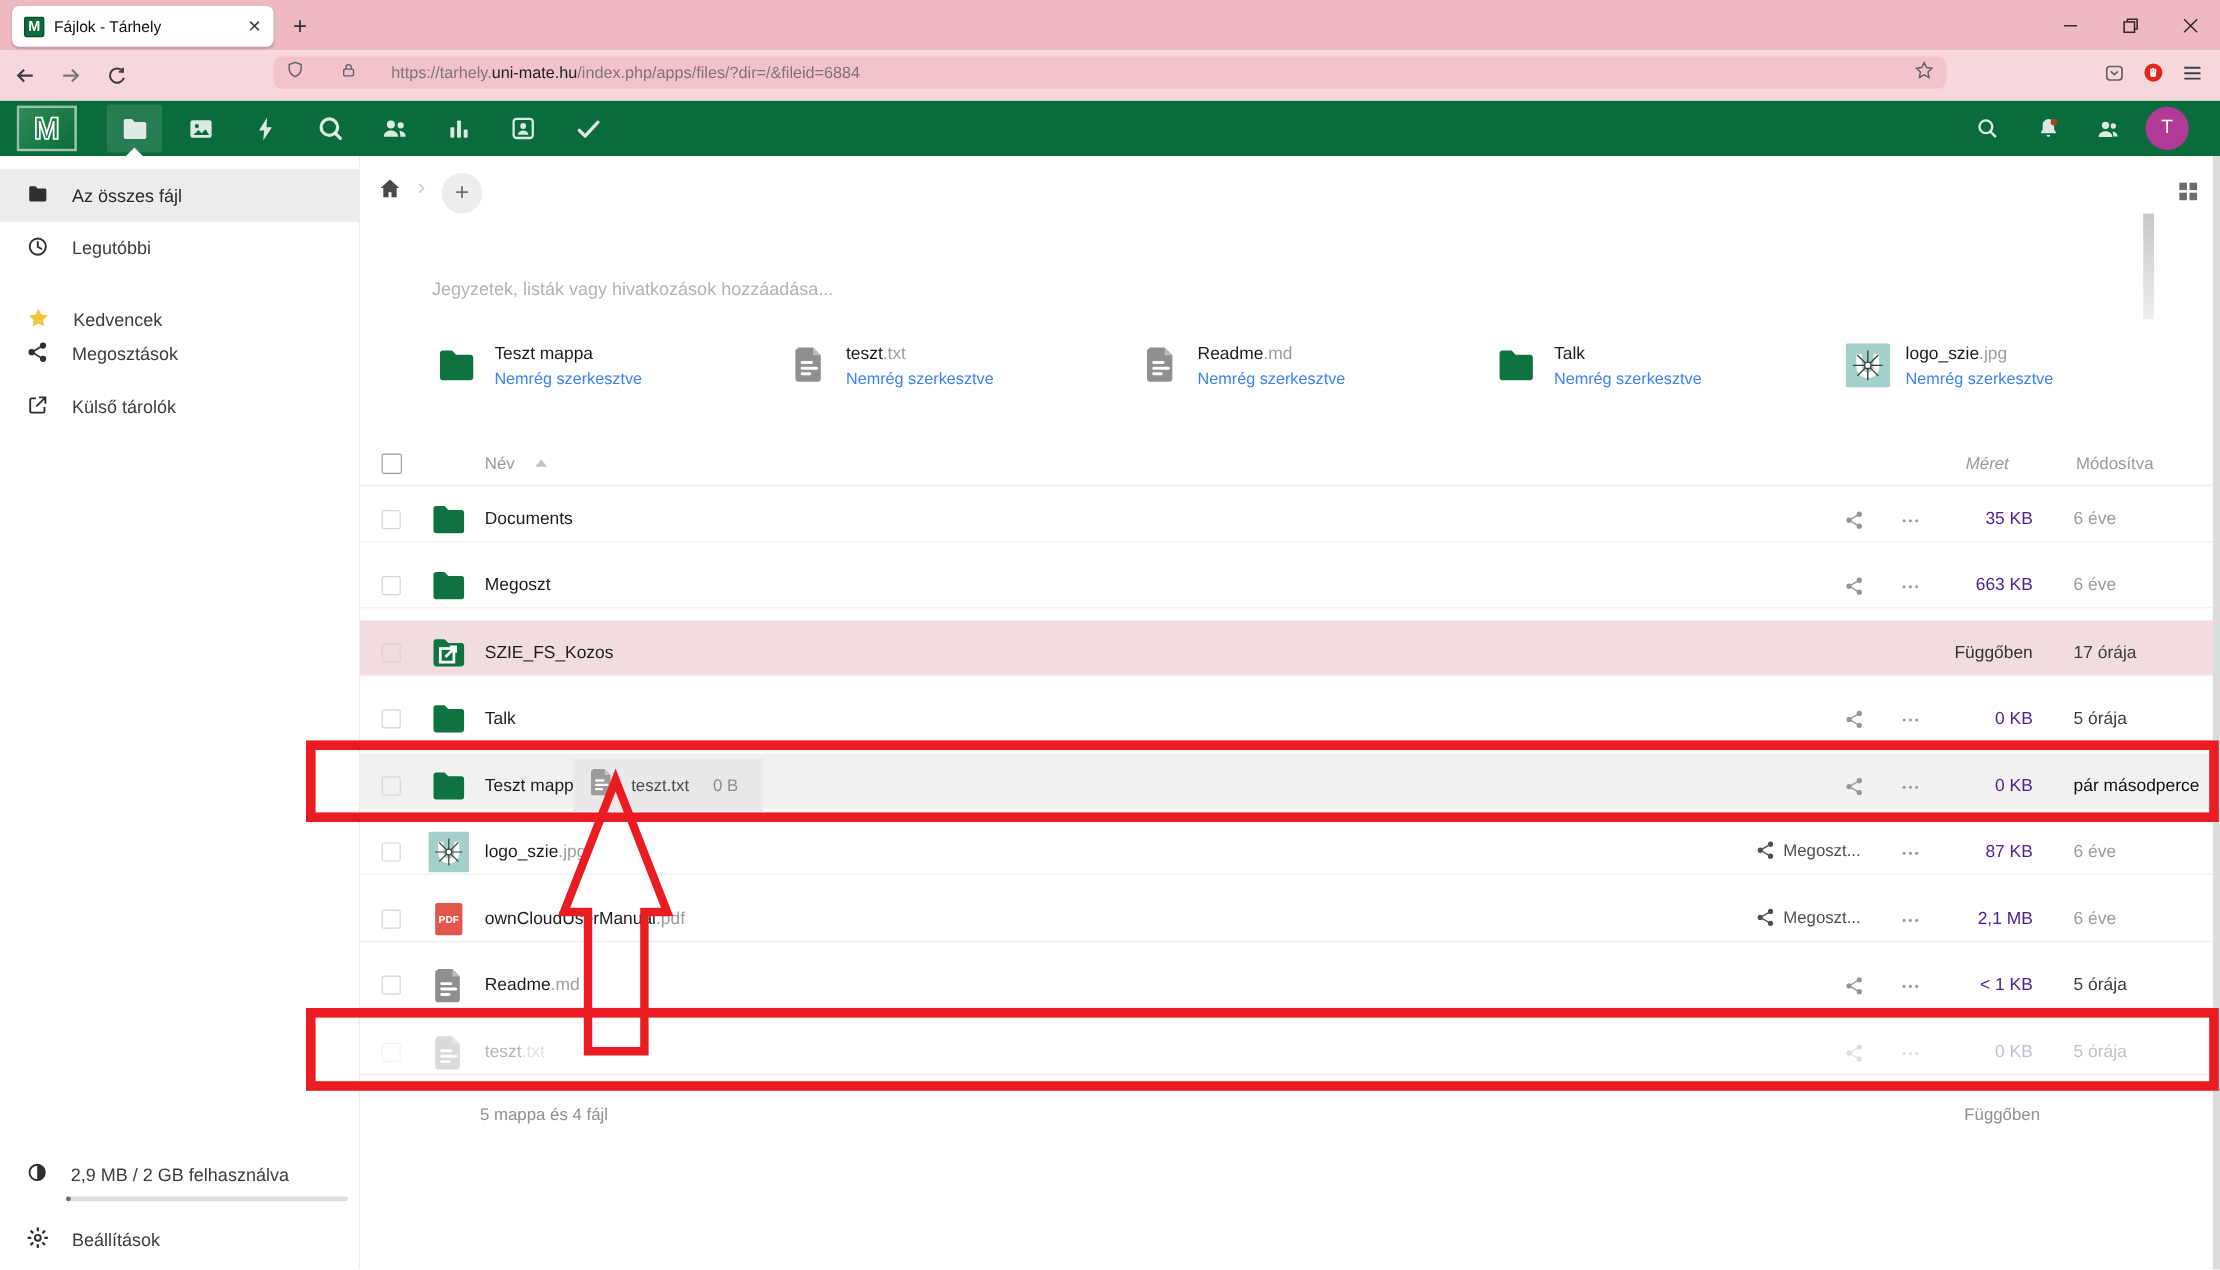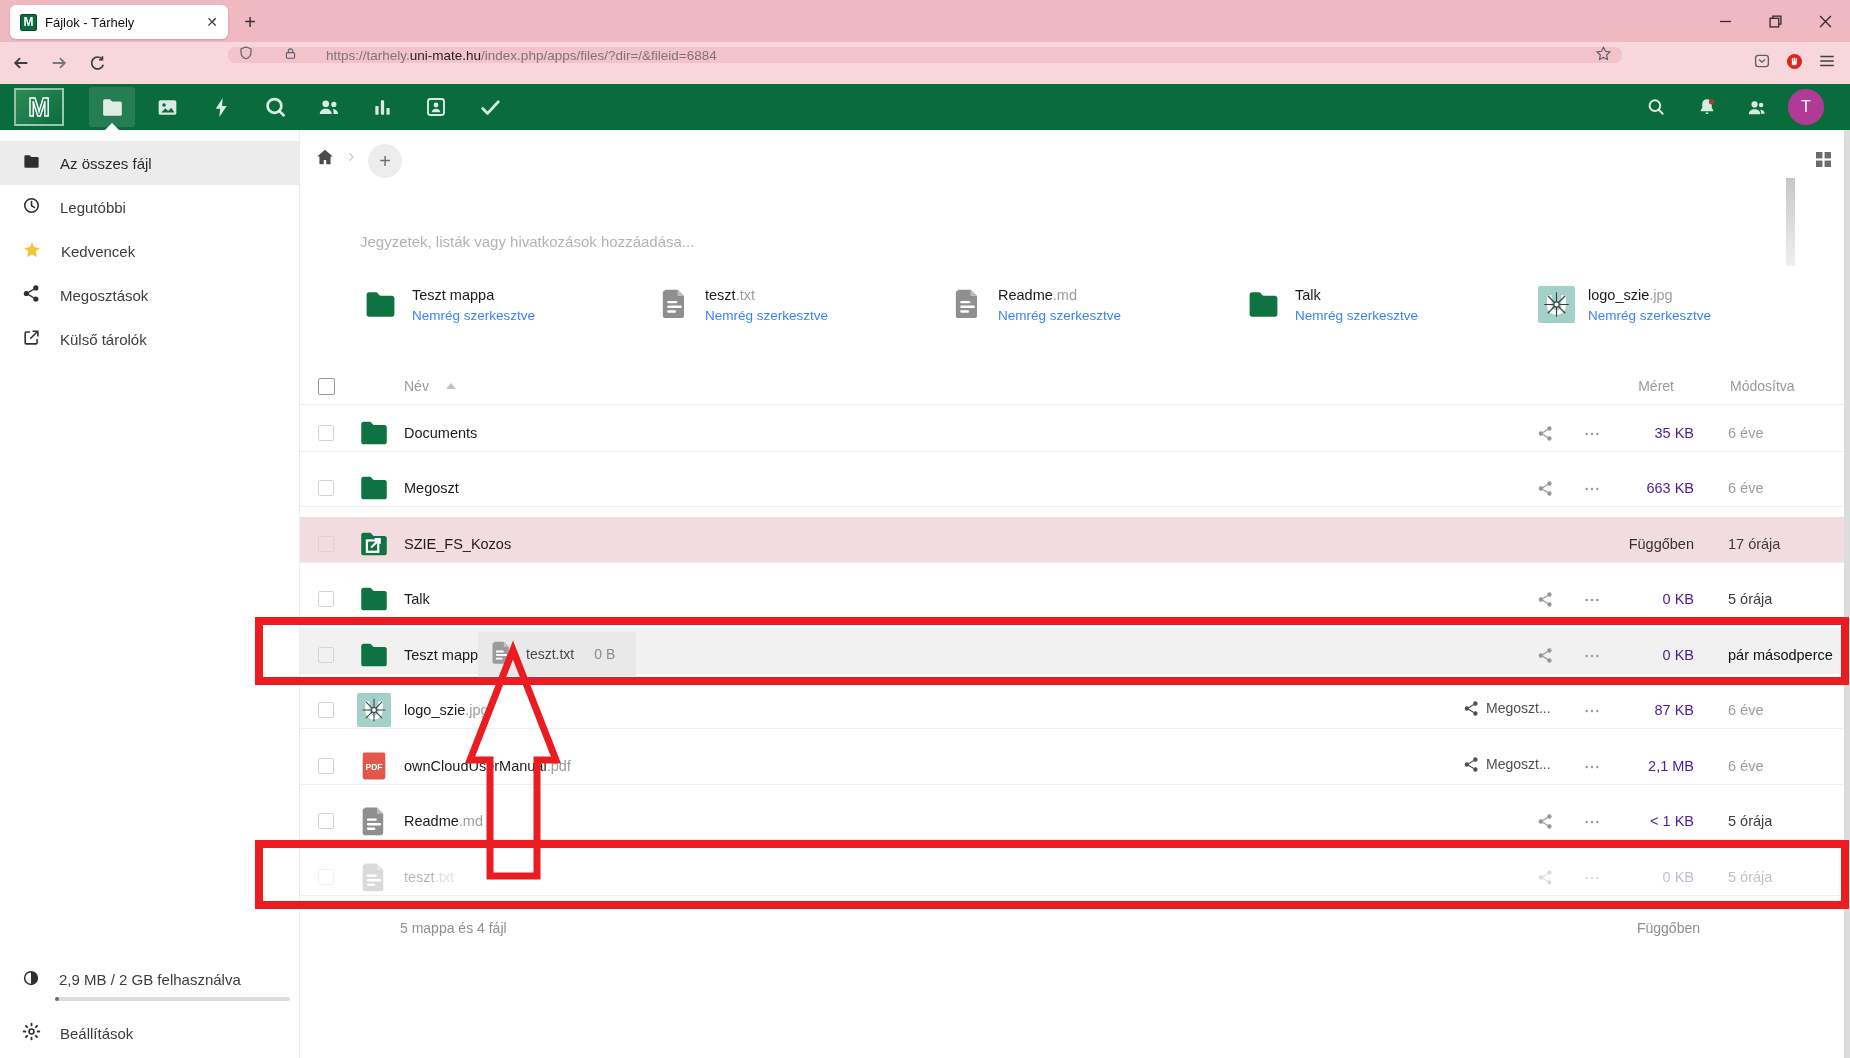--- a/index.html
+++ b/index.html
@@ -15,21 +15,21 @@
              font-size:12px; font-weight:bold; display:flex; align-items:center; justify-content:center; margin-right:8px; }
   .tab-title { font-size:13px; color:#101013; flex:1; white-space:nowrap; overflow:hidden; }
   .tab-close { color:#3e3e44; font-size:14px; margin-left:6px; }
   .newtab { position:absolute; left:236px; top:8px; width:28px; height:28px; display:flex; align-items:center;
             justify-content:center; font-size:20px; color:#2f2f33; }
   .winbtns { position:absolute; right:0; top:0; height:42px; display:flex; }
   .winbtn { width:50px; height:42px; display:flex; align-items:center; justify-content:center; }
 
   .toolbar { position:absolute; left:0; top:42px; width:1850px; height:42px; background:#f7d7dc; display:flex; align-items:center; }
   .navbtn { width:34px; height:34px; display:flex; align-items:center; justify-content:center; margin-left:4px; }
-  .urlbar { position:absolute; left:228px; top:47px; width:1394px; height:16px; background:#f2c3cb; border-radius:7px;
+  .urlbar { position:absolute; left:228px; top:47px; width:1394px; height:27px; background:#f2c3cb; border-radius:7px;
             display:flex; align-items:center; padding:0 10px;gap:20px; }
   .urltext { font-size:13.5px; color:#82737a; margin-left:8px; white-space:nowrap; overflow:hidden; flex:1; }
   .urltext .dom { color:#1f1f23; }
   .tb-icons { position:absolute; right:6px; top:42px; height:42px; display:flex; align-items:center; gap:14px; padding-right:8px; }
 
   
   .appbar { position:absolute; left:0; top:84px; width:1850px; height:46px; background:#0a6c3c; }
   .logo { position:absolute; left:14px; top:4px; width:50px; height:38px; border:2px solid rgba(255,255,255,.55);
           background:linear-gradient(135deg,#2f8b56,#0a6c3c); display:flex; align-items:center; justify-content:center; }
   .appslot { position:absolute; top:3px; width:46px; height:40px; display:flex; align-items:center; justify-content:center; }
@@ -62,21 +62,21 @@
   .card { position:absolute; top:156px; display:flex; gap:13px; }
   .card .cname { font-size:14.5px; color:#1b1b1b; margin-top:1px; }
   .card .cname i { font-style:normal; color:#9d9d9d; }
   .card .csub { font-size:13.5px; color:#3b82f6; margin-top:5px; }
 
   .thead { position:absolute; left:0; top:240px; width:1544px; height:35px; border-bottom:1px solid #ededed;
            font-size:14px; color:#9a9a9a; }
   .hname { position:absolute; left:104px; top:8px; }
   .hcaret { position:absolute; left:146px; top:13px; width:0; height:0; border-left:5px solid transparent;
             border-right:5px solid transparent; border-bottom:6px solid #c3c3c3; }
-  .hsize { position:absolute; right:170px; top:8px; }
+  .hsize { position:absolute; right:170px; top:8px;font-style:italic; }
   .hmod { position:absolute; left:1430px; top:8px;text-align:center; }
   .hcb { position:absolute; left:18px; top:8px; width:17px; height:17px; border:1.5px solid #9c9c9c; border-radius:2px; }
 
   .frow { position:absolute; left:0; width:1544px; height:46px; border-bottom:1px solid #efefef; font-size:14.5px;text-align:center; }
   .frow.pink { background:#f3dcdf; }
   .frow.hover { background:#f1f1f1; }
   .cb { position:absolute; left:18px; top:19px; width:16px; height:16px; border:1.5px solid #d4d4d4; border-radius:2px; }
   .ficon { position:absolute; left:57px; top:10px; width:34px; height:34px; }
   .fname { position:absolute; left:104px; top:0; line-height:55px; color:#1c1c1c; white-space:nowrap; }
   .fname i { font-style:normal; color:#9d9d9d; }
@@ -284,21 +284,21 @@
           </svg></span>
       <span>Az összes fájl</span>
     </div>
     <div class="sitem" style="top:55px">
       <span><svg width="19" height="19" viewBox="0 0 24 24" fill="none" stroke="#2f2f2f" stroke-width="2">
             <circle cx="12" cy="12" r="8.5"></circle>
             <path d="M12 7v5.3l3.6 2" stroke-linecap="round"></path>
           </svg></span>
       <span>Legutóbbi</span>
     </div>
-    <div class="sitem" style="top:99px">
+    <div class="sitem" style="top:115px">
       <span><svg width="20" height="20" viewBox="0 0 24 24" fill="#f3c53a">
             <path d="M12 2.8l2.9 5.8 6.4.9-4.6 4.5 1.1 6.3L12 17.4l-5.8 3 1.1-6.3L2.7 9.5l6.4-.9z"></path>
           </svg></span>
       <span>Kedvencek</span>
     </div>
     <div class="sitem" style="top:143px">
       <span><svg width="19" height="19" viewBox="0 0 24 24" fill="#2f2f2f" stroke="#2f2f2f" stroke-width="1.8">
             <circle cx="17.5" cy="5" r="2.4"></circle>
             <circle cx="5.5" cy="12" r="2.4"></circle>
             <circle cx="17.5" cy="19" r="2.4"></circle>

